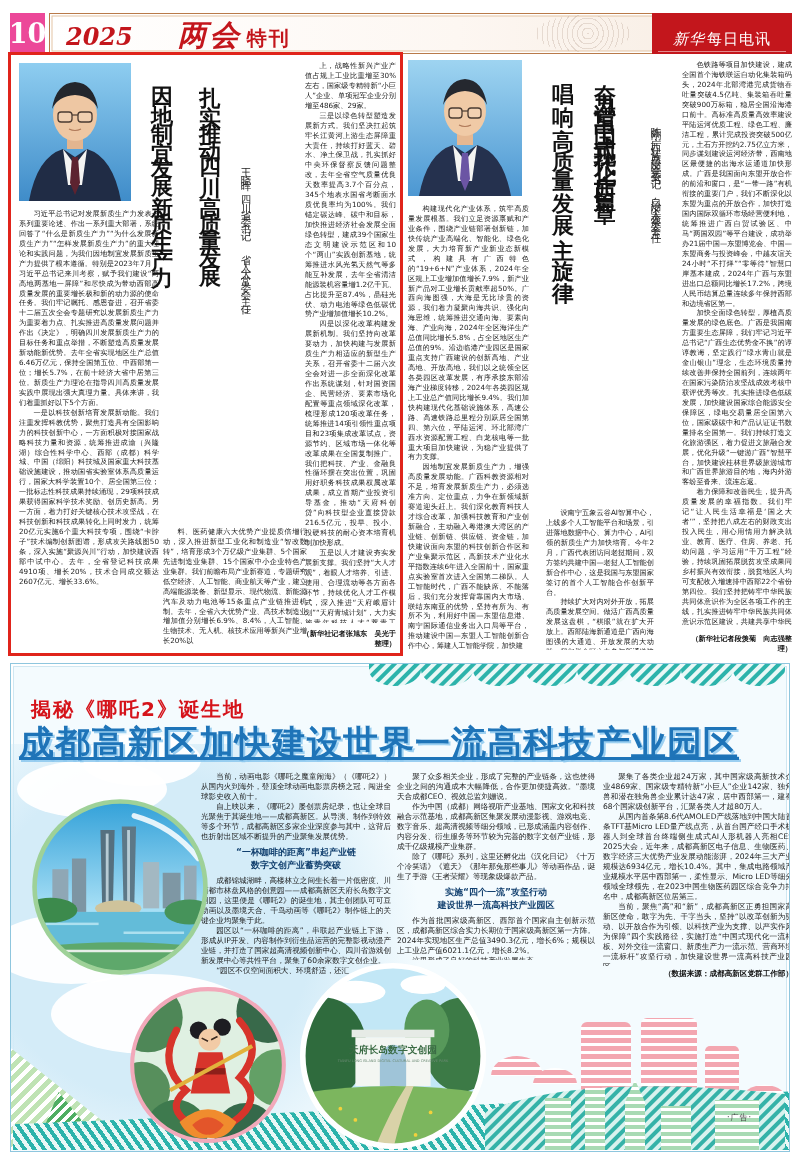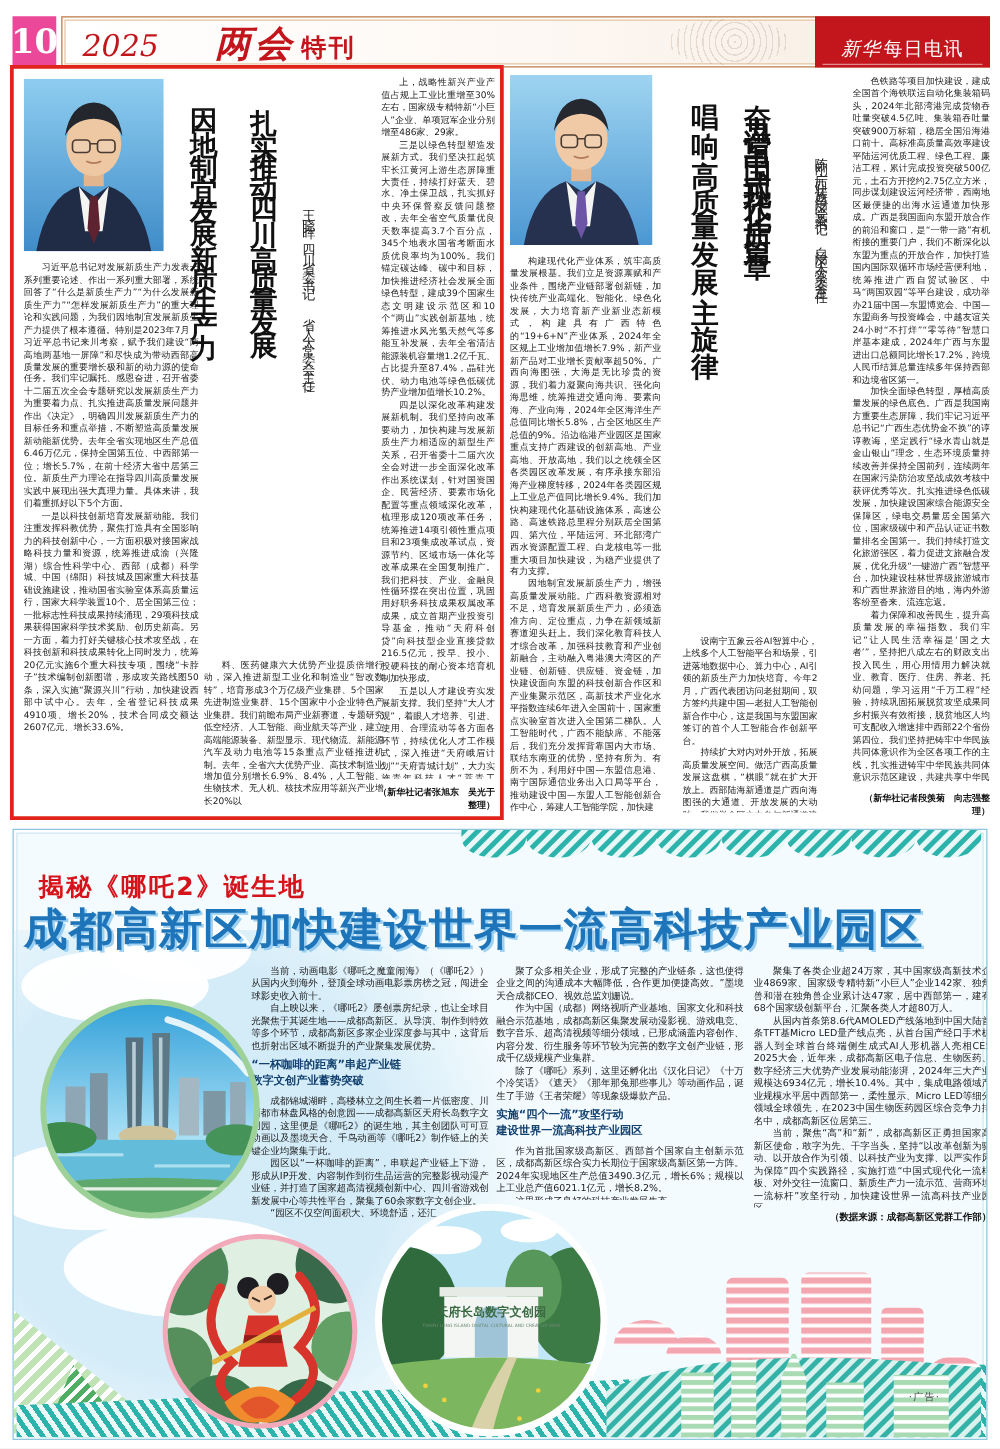--- a/index.html
+++ b/index.html
@@ -6,21 +6,21 @@
   .page{position:relative;width:800px;height:1159px;background:#ffffff;overflow:hidden;
         font-family:"DejaVu Sans","Liberation Sans",sans-serif;color:#1a1a1a;margin:0 auto;}
   
   .pagenum-box{position:absolute;left:10px;top:13px;width:35px;height:41px;background:#ec4899;
     color:#fff;font-family:"DejaVu Serif","Liberation Serif",serif;font-weight:700;font-size:27px;
     display:flex;align-items:center;justify-content:center;}
   .band{position:absolute;left:49px;top:13px;width:743px;height:41px;box-sizing:border-box;
     border:1px solid #b97a49;box-shadow:inset 0 0 0 1.5px #fff,inset 0 0 0 2.5px #e3c3a3;
     background:linear-gradient(90deg,#ffffff 0%,#fdf7f2 55%,#f6ebe0 100%);}
   .ed{position:absolute;left:16px;top:2px;display:flex;align-items:baseline;gap:5px;color:#c3161c;}
-  .ed-year{font-family:"DejaVu Serif","Liberation Serif",serif;font-weight:400;font-style:italic;font-size:24px;}
+  .ed-year{font-family:"DejaVu Serif","Liberation Serif",serif;font-weight:700;font-style:italic;font-size:24px;}
   .ed-script{font-family:"DejaVu Serif","Liberation Serif",serif;font-weight:900;font-style:italic;font-size:29px;letter-spacing:3px;margin-left:40px;}
   .ed-suffix{font-weight:900;font-size:20px;letter-spacing:2px;}
   .hdr-watermark{position:absolute;right:160px;top:1px;width:96px;height:37px;border-radius:50%;
     background:repeating-radial-gradient(circle at 55% 50%,rgba(150,120,100,.38) 0 1px,rgba(0,0,0,0) 1px 5px);
     opacity:.55;}
   .masthead{position:absolute;right:-1px;top:-1px;width:140px;height:41px;background:#c3161c;color:#fff;text-align:center;box-sizing:border-box;}
   .mh-name{font-weight:400;font-size:15px;letter-spacing:1px;padding-top:17px;white-space:nowrap;}
   .mh-script{font-family:"DejaVu Serif","Liberation Serif",serif;font-style:italic;margin-right:2px;}
   .mh-date{font-size:8.5px;margin:2px 6px 0 6px;border-top:1px solid rgba(255,255,255,.5);padding-top:2px;letter-spacing:1px;}
   
@@ -52,28 +52,28 @@
   .gx-col3{left:274px;top:4px;width:110px;height:566px;}
   .gx-credit{left:274px;top:578px;width:110px;}
   
   .section{position:absolute;left:10px;top:663px;width:780px;height:489px;box-sizing:border-box;
     border:1px solid #8ec6de;box-shadow:inset 0 0 0 2px #ffffff,inset 0 0 0 3px #cfe7f2;
     background:#f4fbfe;overflow:hidden;}
   .sky-tint{position:absolute;left:-30px;top:80px;width:480px;height:420px;
     background:radial-gradient(circle at 35% 45%,#d4ecf8 0 42%,rgba(212,236,248,0) 70%);}
   .kicker{position:absolute;left:20px;top:32px;font-size:20px;font-weight:900;color:#d5131a;letter-spacing:2px;}
   .bigblue{position:absolute;left:8px;top:56px;width:766px;font-size:35px;font-weight:900;color:#1e74b8;
-    letter-spacing:1px;white-space:nowrap;text-shadow:2px 2px 0 rgba(140,200,238,.85);}
+    letter-spacing:1px;white-space:nowrap;text-shadow:2px 2px 0 rgba(140,200,238,.85);text-decoration:underline;}
   .bcol{position:absolute;font-size:7.6px;line-height:1.32;text-align:justify;color:#1b1b1b;overflow:hidden;}
   .bcol p{margin:0;text-indent:2em;}
   .b-col1{left:190px;top:108px;width:190px;height:212px;}
   .b-col2{left:386px;top:108px;width:198px;height:188px;}
   .b-col3{left:592px;top:108px;width:190px;height:194px;}
   .b-credit{left:592px;top:305px;width:190px;font-size:7.6px;}
-  .subhead{font-size:9px;font-weight:900;color:#12406f;margin:4px 0;line-height:1.45;}
+  .subhead{font-size:9px;font-weight:900;color:#12406f;text-align:center;margin:4px 0;line-height:1.45;}
   .circle{position:absolute;border-radius:50%;overflow:hidden;}
   .photo-city{left:20px;top:134px;width:178px;height:178px;}
   .photo-nezha{left:118px;top:322px;width:158px;height:158px;}
   .photo-park{left:288px;top:298px;width:188px;height:188px;}
   .skyline{position:absolute;left:474px;top:342px;width:300px;height:144px;}
   .wave{position:absolute;left:358px;top:0px;width:418px;height:30px;}
   .hillstrip{position:absolute;left:2px;top:418px;width:776px;height:68px;
     background:repeating-linear-gradient(55deg,#2cb3ab 0 4px,#eaf8f6 4px 8px);
     clip-path:polygon(0 62%,100% 14%,100% 100%,0 100%);}
   .tri1{position:absolute;left:0px;top:362px;width:128px;height:124px;

